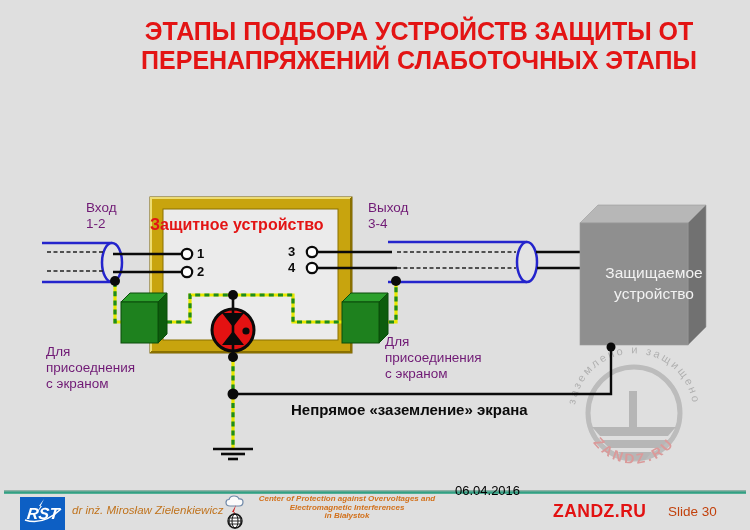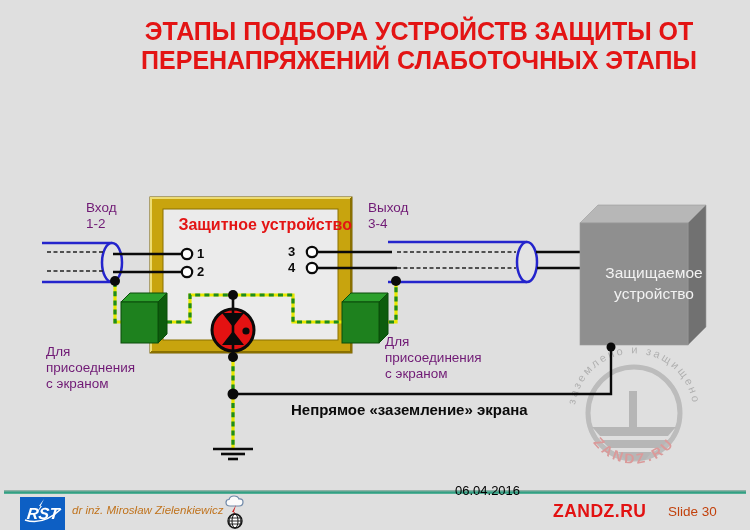--- a/index.html
+++ b/index.html
@@ -4,21 +4,21 @@
 <style>
   html,body{margin:0;padding:0;background:#777;}
   .slide{position:relative;width:750px;height:530px;background:#DFDFDF;
          font-family:"Liberation Sans",sans-serif;overflow:hidden;}
   .title{position:absolute;left:0;top:17px;width:100%;text-align:center;
          font-weight:bold;font-size:25px;line-height:29px;color:#E31414;margin-left:44px;}
   svg.layer{position:absolute;left:0;top:0;}
   .abs{position:absolute;}
   .lbl{position:absolute;color:#701a75;font-size:13.5px;line-height:16px;white-space:nowrap;}
   .term{position:absolute;color:#0A0A0A;font-weight:bold;font-size:13px;white-space:nowrap;}
-  .pd-label{position:absolute;left:150px;top:216px;width:202px;text-align:right;
+  .pd-label{position:absolute;left:150px;top:216px;width:202px;text-align:left;
             color:#E31414;font-weight:bold;font-size:16px;white-space:nowrap;}
   .prot-label{position:absolute;left:600px;top:262px;width:108px;text-align:center;
               color:#F2F2F2;font-size:15.5px;line-height:21px;}
   .ground-note{position:absolute;left:291px;top:401px;font-weight:bold;font-size:15px;
                color:#0A0A0A;white-space:nowrap;}
   .footer-line{position:absolute;left:4px;top:490px;width:742px;height:4px;
                background:linear-gradient(180deg,#A8B6B0 0%,#2F9E81 60%,#63B7A0 100%);}
   .rst-logo{position:absolute;left:20px;top:497px;width:45px;height:33px;background:#0D5FC4;
             color:#FFF;display:flex;align-items:center;justify-content:center;
             font-style:italic;font-weight:bold;font-size:16px;}
@@ -202,18 +202,23 @@
     <path d="M8,12 Q4,12 4,8.5 Q4,5.5 7,5.5 Q8,2 12,2 Q16,2 17,5 Q21,4.5 21,8 Q21,12 17,12 Z" fill="#FBFBFB" stroke="#6E88A8" stroke-width="1.2"></path>
     <polygon points="14,11 10,18 13,18 10,24" fill="#CC2020"></polygon>
     <g stroke="#151515" fill="none" stroke-width="1">
       <circle cx="13" cy="27" r="7" fill="#FFFFFF" stroke-width="1.4"></circle>
       <ellipse cx="13" cy="27" rx="3" ry="7"></ellipse>
       <ellipse cx="13" cy="27" rx="5.8" ry="7" stroke-width="0.8"></ellipse>
       <path d="M6.5,24 H19.5 M6,27 H20 M6.5,30 H19.5" stroke-width="0.9"></path>
     </g>
   </svg>
 
+  <div class="center-text">
+    <div>Center of Protection against Overvoltages and</div>
+    <div>Electromagnetic Interferences</div>
+    <div>in Białystok</div>
+  </div>
 
   <div class="date">06.04.2016</div>
   <div class="brand">ZANDZ.RU</div>
   <div class="slide-num">Slide 30</div>
 
 </div>
 
 </body></html>

